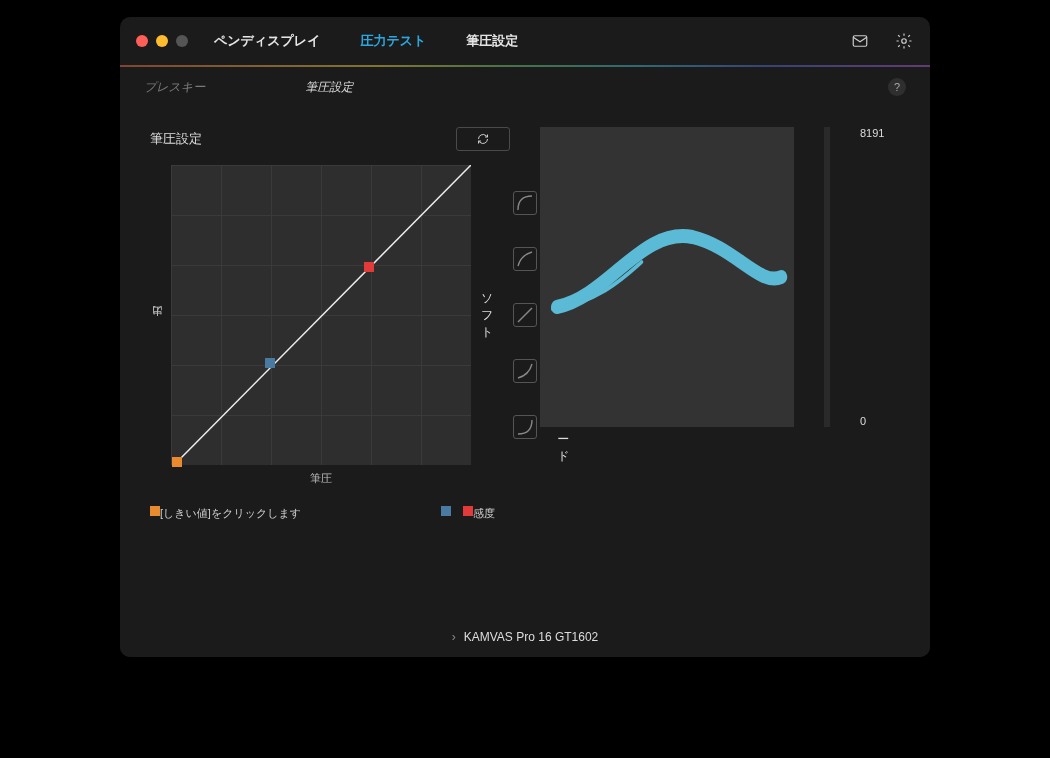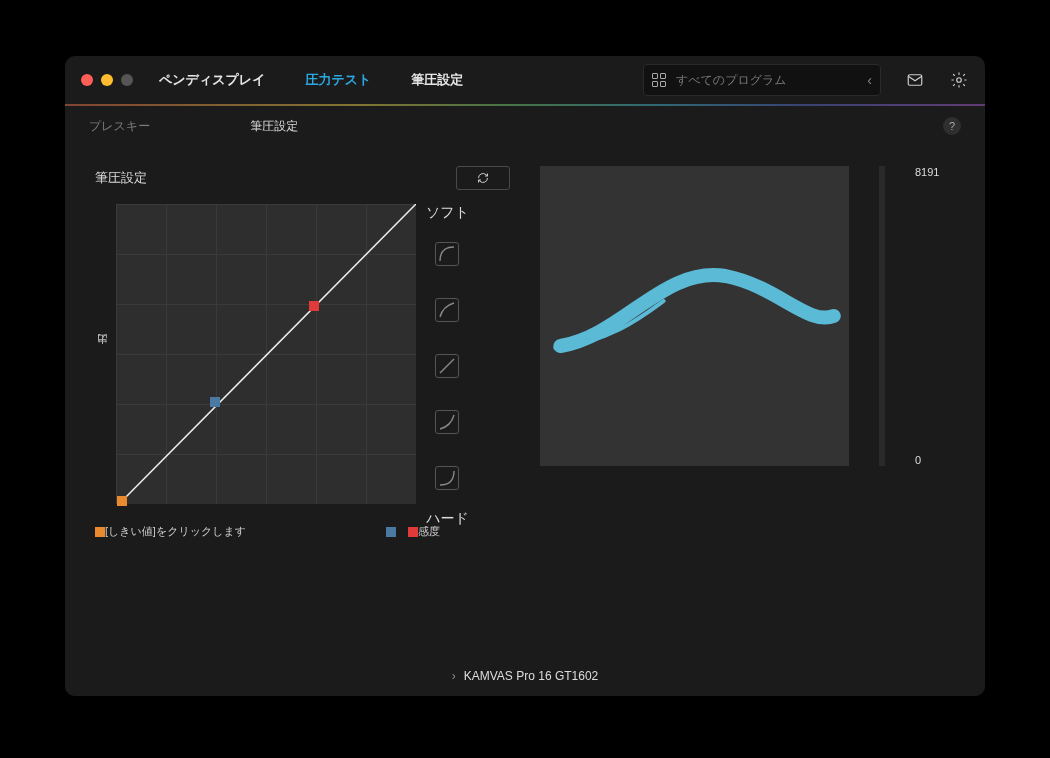--- a/index.html
+++ b/index.html
@@ -12,22 +12,22 @@
     --accent:#2ba8e0;
     --orange:#e98a2e;
     --red:#e03a3a;
     --blue:#4a7aa2;
     --stroke:#5bbad6;
     --border:#3a3a3a;
   }
   html,body{margin:0;height:100%;background:var(--bg);font-family:-apple-system,"Hiragino Sans","Helvetica Neue",Arial,sans-serif;color:var(--text);}
   .window{
     position:relative;
-    width:920px;height:640px;
-    margin:56px auto 0;
+    width:810px;height:640px;
+    margin:17px auto 0;
     background:var(--panel);
     border-radius:10px;
     overflow:hidden;
     box-shadow:0 10px 40px rgba(0,0,0,.6);
     display:flex;flex-direction:column;
   }
   .titlebar{height:48px;display:flex;align-items:center;padding:0 16px;gap:10px;}
   .traffic{display:flex;gap:8px;margin-right:10px;}
   .tl{width:12px;height:12px;border-radius:50%;}
   .tl.r{background:#ff5f57;} .tl.y{background:#febc2e;} .tl.g{background:#555;}
@@ -41,48 +41,48 @@
     height:30px;padding:0 8px;min-width:220px;cursor:pointer;
     font-size:12px;color:var(--text-dim);
   }
   .app-select .grid-ic{display:grid;grid-template-columns:6px 6px;grid-template-rows:6px 6px;gap:2px;}
   .app-select .grid-ic span{border:1px solid #aaa;border-radius:1px;}
   .app-select .chev{margin-left:auto;color:#888;font-size:14px;}
   .hdr-icon{width:20px;text-align:center;color:#bbb;cursor:pointer;margin-left:14px;}
   .hdr-icon svg{display:block;margin:auto;}
   .rainbow{height:2px;width:100%;background:linear-gradient(90deg,#ff774d 0%, #ffb24d 16%, #ffe14d 32%, #7de07a 48%, #49c7e0 64%, #5b74e0 80%, #b862e0 100%);opacity:.45;}
   .subhdr{display:flex;align-items:center;height:40px;padding:0 24px;font-size:12px;}
-  .subhdr .sh-item{margin-right:100px;color:var(--text-dim);cursor:pointer;}
+  .subhdr .sh-item{margin-right:100px;color:var(--text-dim);cursor:pointer;font-style:italic;}
   .subhdr .sh-item.active{color:#ddd;}
   .help{margin-left:auto;width:18px;height:18px;border-radius:50%;background:#2f2f2f;color:#aaa;font-size:11px;display:flex;align-items:center;justify-content:center;cursor:pointer;}
   .content{flex:1;display:flex;padding:20px 30px 0;gap:30px;}
   .col{flex:1;min-width:0;}
   .col-hdr{display:flex;align-items:center;justify-content:space-between;margin-bottom:14px;}
   .col-hdr .lbl{font-size:13px;color:#ddd;}
   .small-btn{width:52px;height:22px;border:1px solid #4a4a4a;background:transparent;border-radius:3px;display:flex;align-items:center;justify-content:center;color:#bbb;cursor:pointer;}
   .small-btn svg{width:12px;height:12px;}
   .press-area{display:flex;gap:10px;}
   .chart-wrap{display:flex;align-items:center;}
   .ylabel-v{writing-mode:vertical-rl;font-size:11px;color:#bbb;transform:rotate(180deg);margin-right:6px;}
   .chart{width:300px;height:300px;background:#2e2e2e;position:relative;}
   .gridlines{position:absolute;inset:0;background-image:
      linear-gradient(to right, #3a3a3a 1px, transparent 1px),
      linear-gradient(to bottom, #3a3a3a 1px, transparent 1px);
      background-size:50px 50px;}
   .chart svg.line{position:absolute;inset:0;}
   .pt{position:absolute;width:10px;height:10px;transform:translate(-50%,50%);}
   .pt.orange{background:var(--orange);} .pt.blue{background:var(--blue);} .pt.red{background:var(--red);}
   .xlabel{text-align:center;font-size:11px;color:#bbb;margin-top:6px;}
-  .curve-col{display:flex;flex-direction:column;gap:20px;font-size:14px;align-items:center;}
+  .curve-col{display:flex;flex-direction:row;gap:20px;font-size:12px;align-items:center;}
   .curve-col .clabel-top{color:#ddd;}
   .curve-col .clabel-bot{color:#ddd;margin-top:auto;}
   .presets{display:flex;flex-direction:column;gap:32px;}
   .preset{width:22px;height:22px;border:1px solid #555;border-radius:3px;cursor:pointer;display:flex;align-items:center;justify-content:center;}
   .preset svg{width:16px;height:16px;}
-  .legend{display:flex;align-items:center;gap:0;margin-top:20px;font-size:11px;}
+  .legend{display:flex;align-items:flex-start;gap:0;margin-top:20px;font-size:11px;}
   .legend .sw{width:10px;height:10px;display:inline-block;}
   .legend .gap{width:140px;}
   .test-area{display:flex;gap:30px;}
   .canvas{flex:1;height:300px;background:#333;position:relative;}
   .canvas svg{position:absolute;inset:0;width:100%;height:100%;}
   .scale{display:flex;flex-direction:column;justify-content:space-between;align-items:flex-start;width:40px;font-size:11px;color:#ddd;}
   .gauge-wrap{width:6px;background:#2a2a2a;height:300px;}
   .device-bar{height:40px;display:flex;align-items:center;justify-content:center;gap:8px;font-size:12px;color:#ddd;background:#1b1b1b;}
   .device-bar .arrow{color:#888;}
 </style>
@@ -95,30 +95,20 @@
       <div class="tl r"></div>
       <div class="tl y"></div>
       <div class="tl g"></div>
     </div>
     <div class="tabs-top">
       <div class="t">ペンディスプレイ</div>
       <div class="t active">圧力テスト</div>
       <div class="t">筆圧設定</div>
     </div>
     <div class="spacer"></div>
-    <div class="app-select">
-      <div class="grid-ic">
-          <span></span>
-          <span></span>
-          <span></span>
-          <span></span>
-        </div>
-      <span>すべてのプログラム</span>
-      <span class="chev">‹</span>
-    </div>
     <div class="hdr-icon">
       <svg viewBox="0 0 24 24" width="18" height="18" fill="none" stroke="#ccc" stroke-width="1.6">
           <rect x="3" y="5" width="18" height="14" rx="2"></rect>
           <path d="M3 7l9 6 9-6"></path>
         </svg>
     </div>
     <div class="hdr-icon">
       <svg viewBox="0 0 24 24" width="18" height="18" fill="none" stroke="#ccc" stroke-width="1.6">
           <circle cx="12" cy="12" r="3"></circle>
           <path d="M12 2v3M12 19v3M4.2 4.2l2.1 2.1M17.7 17.7l2.1 2.1M2 12h3M19 12h3M4.2 19.8l2.1-2.1M17.7 6.3l2.1-2.1"></path>
@@ -150,20 +140,21 @@
           <div>
             <div class="chart">
               <div class="gridlines"></div>
               <svg class="line" viewBox="0 0 300 300">
                 <line x1="6" y1="297" x2="300" y2="0" stroke="#eee" stroke-width="1.5"></line>
               </svg>
               <div class="pt orange" style="left:2%;bottom:1%;"></div>
               <div class="pt blue" style="left:33%;bottom:34%;"></div>
               <div class="pt red" style="left:66%;bottom:66%;"></div>
             </div>
+            <div class="xlabel">筆圧</div>
           </div>
         </div>
         <div class="curve-col" style="height:300px;">
           <div class="clabel-top">ソフト</div>
           <div class="presets">
             <div class="preset">
                 <svg viewBox="0 0 16 16">
                   <path d="M1 15 Q1 1 15 1" fill="none" stroke="#888" stroke-width="1.4"></path>
                 </svg>
               </div>

